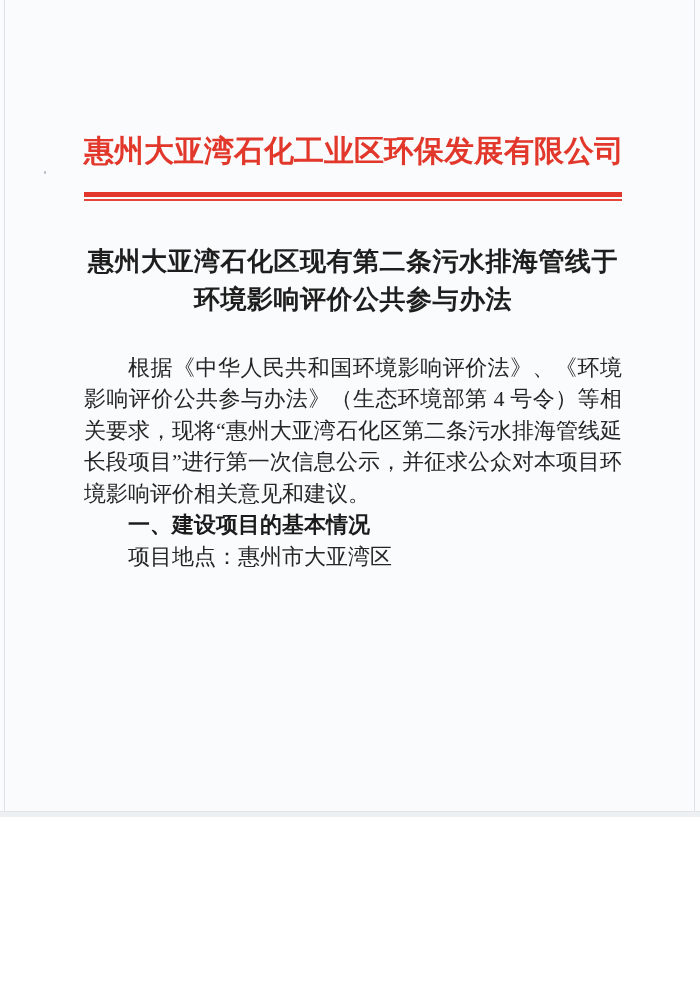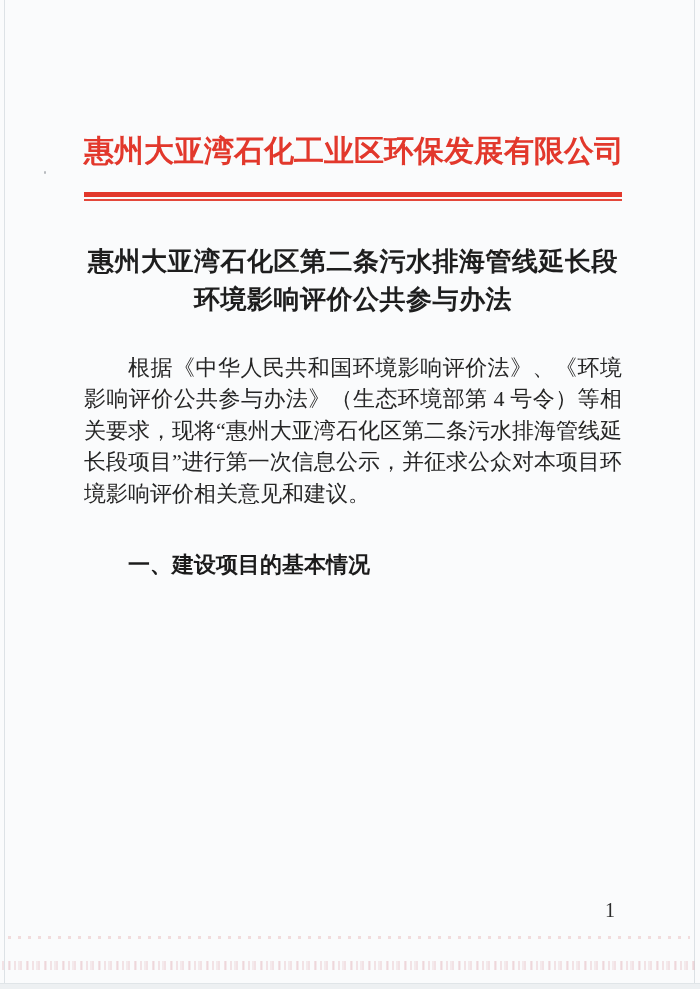--- a/index.html
+++ b/index.html
@@ -1,19 +1,19 @@
 <!DOCTYPE html>
 <html><head>
 <meta charset="utf-8">
 <style>
   html, body { margin: 0; padding: 0; background: #ffffff; }
   .page {
     position: relative;
     width: 700px;
-    height: 989px;
+    height: 817px;
     background: #fafbfc;
     overflow: hidden;
     font-family: "Liberation Serif", "DejaVu Serif", serif;
     color: #242424;
   }
   
   .edge-left   { position:absolute; left:4px;  top:0; bottom:0; width:1px; background:#dde2e6; }
   .edge-right  { position:absolute; left:694px; top:0; bottom:0; width:1px; background:#dce1e5; }
   .edge-bottom { position:absolute; left:0; right:0; bottom:0; height:5px; background:#edf0f2; border-top:1px solid #e0e5e8; }
   .speckle-1 {
@@ -59,21 +59,20 @@
     margin: 0;
     text-indent: 2em;
     text-align: justify;
     color: #262626;
   }
   .body-text p.section-heading {
     font-family: "Liberation Sans", "DejaVu Sans", sans-serif;
     font-weight: bold;
     text-align: left;
     color: #1b1b1b;
-    margin-top: 40px;
   }
 
   .page-number {
     position: absolute;
     left: 600px;
     top: 899px;
     width: 20px;
     text-align: center;
     font-size: 20px;
     color: #2c2c2c;
@@ -90,27 +89,28 @@
   <div class="content">
 
     <div class="company-name">惠州大亚湾石化工业区环保发展有限公司</div>
 
     <div class="rule">
       <div class="rule-thick"></div>
       <div class="rule-thin"></div>
     </div>
 
     <h1 class="doc-title">
-      <span>惠州大亚湾石化区第二条污水排海管线延长段</span><br>
+      <span>惠州大亚湾石化区现有第二条污水排海管线于</span><br>
       <span>环境影响评价公共参与办法</span>
     </h1>
 
     <div class="body-text">
       <p>根据《中华人民共和国环境影响评价法》、《环境影响评价公共参与办法》（生态环境部第 4 号令）等相关要求，现将“惠州大亚湾石化区第二条污水排海管线延长段项目”进行第一次信息公示，并征求公众对本项目环境影响评价相关意见和建议。</p>
       <p class="section-heading">一、建设项目的基本情况</p>
+      <p>项目地点：惠州市大亚湾区</p>
     </div>
 
   </div>
 
   <div class="page-number">1</div>
 
   <div class="speck"></div>
   <div class="speckle-1"></div>
   <div class="speckle-2"></div>
   <div class="edge-bottom"></div>

